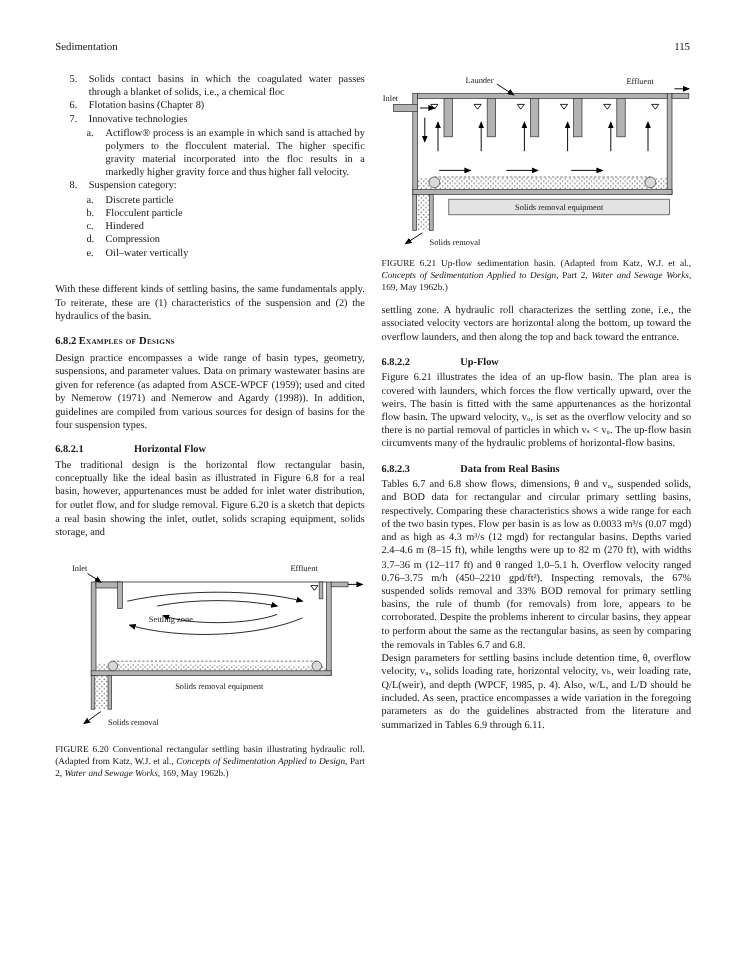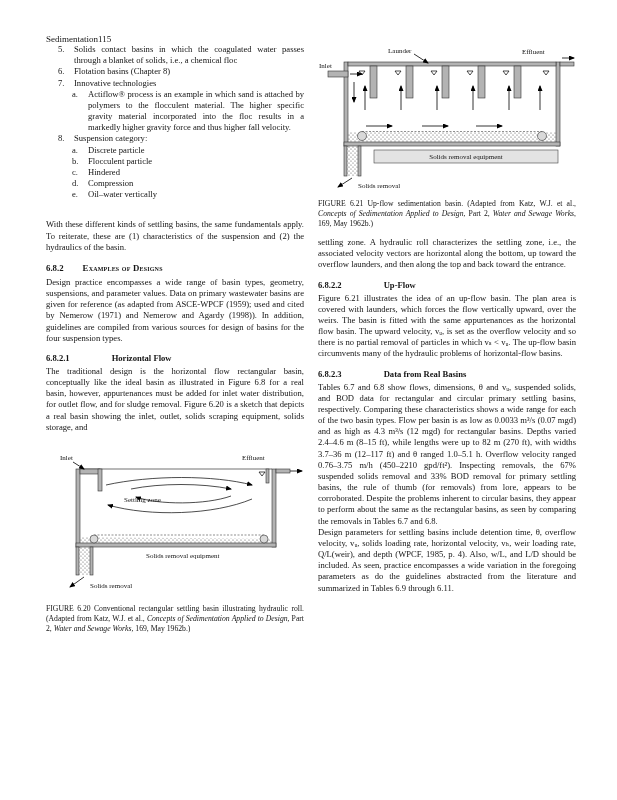--- a/index.html
+++ b/index.html
@@ -1,29 +1,29 @@
 <!DOCTYPE html>
 <html><head>
 <meta charset="utf-8">
 <style>
   * { margin:0; padding:0; box-sizing:border-box; }
   html,body { width:617px; height:800px; }
   body { background:#ffffff; font-family:"Liberation Serif","DejaVu Serif",serif; color:#141414; }
   .page { width:617px; height:800px; padding:34px 42px 0 46px; overflow:hidden; }
-  .hdr { display:flex; align-items:baseline; font-size:9px; }
+  .hdr { display:flex; justify-content:space-between; align-items:baseline; font-size:9px; margin-bottom:16px; }
   .cols { display:flex; gap:14px; }
   .col { width:258px; flex:none; }
   .para { font-size:8.6px; line-height:1.3; text-align:justify; }
   .list { font-size:8.6px; line-height:1.3; }
   .li { display:flex; margin-left:12px; }
   .li.sub { margin-left:26px; }
   .num { flex:none; width:12px; margin-right:4px; }
   .li .txt { flex:1; text-align:justify; }
   .sec-head { font-size:8.8px; font-weight:bold; margin:10px 0 4px; }
-  .sec-head .st { font-variant:small-caps; margin-left:19px; letter-spacing:0.2px;font-family:Liberation Serif, serif; }
+  .sec-head .st { font-variant:small-caps; margin-left:2px; letter-spacing:0.2px;font-family:Liberation Serif, serif; }
   .sub-head { font-size:8.6px; font-weight:bold; margin:9px 0 3px; }
   .sub-head .st { margin-left:8px;padding-left:34px; }
   .fig { margin:12px 0 8px; }
   .fig.f620 { margin-top:16px; }
   .fig svg { display:block; width:100%; height:auto; }
   .caption { font-size:7.7px; line-height:1.3; text-align:justify; margin-top:5px; }
   .caption .tag { font-weight:normal; }
   .caption .it { font-style:italic; }
   svg text { font-family:"Liberation Serif","DejaVu Serif",serif; font-size:7px; fill:#141414; }
   .wall { fill:#b3b3b3; stroke:#333; stroke-width:0.6; }

